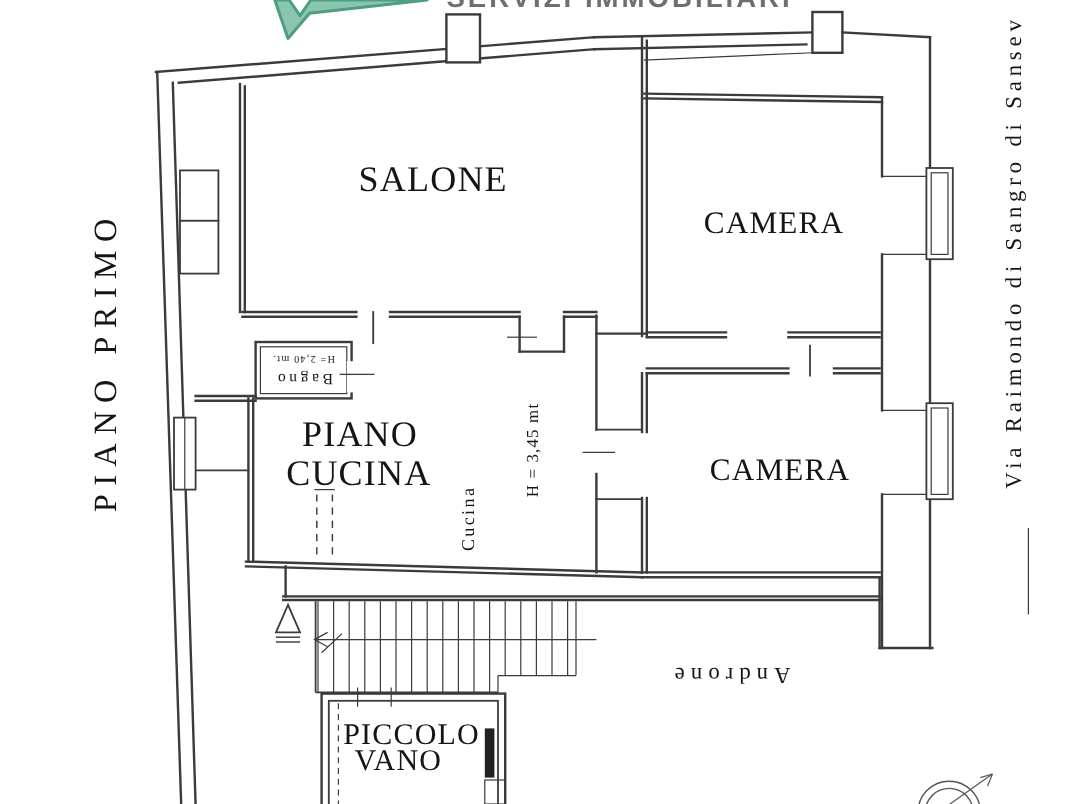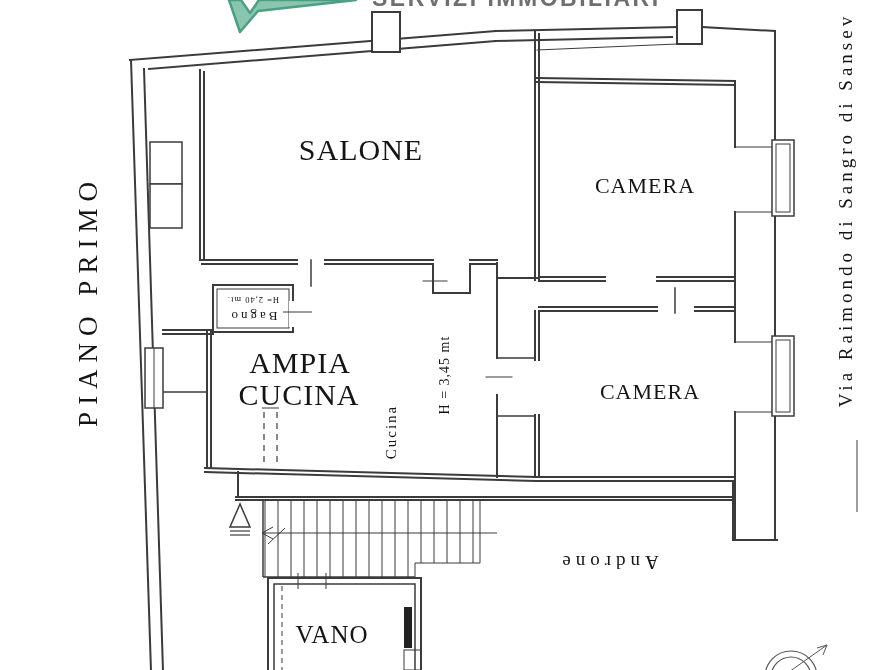--- a/index.html
+++ b/index.html
@@ -7,21 +7,21 @@
     position:relative;width:893px;height:670px;background:#fff;
     overflow:hidden;font-family:"Liberation Serif",serif;color:#111;
   }
   #plan-svg{position:absolute;left:0;top:0;}
   .lbl{
     position:absolute;display:flex;align-items:center;justify-content:center;
     text-align:center;white-space:nowrap;color:#151515;
     font-family:"Liberation Serif",serif;
   }
   .room-big{font-size:30px;letter-spacing:1px;}
-  .room-camera{font-size:22px;letter-spacing:1px;}
+  .room-camera{font-size:26px;letter-spacing:1px;}
   .room-pv{font-size:25px;letter-spacing:1px;}
   .rot-ccw{transform:rotate(-90deg);transform-origin:center center;}
   .rot-180{transform:rotate(180deg);transform-origin:center center;}
   .margin-floor{font-size:27px;letter-spacing:7px;}
   .margin-street{font-size:19px;letter-spacing:4px;}
   .androne{font-size:19px;letter-spacing:5px;}
   .cucina-small{font-size:15px;letter-spacing:2px;}
   .hnote{font-size:14px;letter-spacing:1px;}
   .bagno-name{font-size:13px;letter-spacing:3px;}
   .bagno-h{font-size:8.5px;letter-spacing:1px;}
@@ -212,29 +212,30 @@
       <line x1="827" y1="645" x2="817" y2="648" stroke-width="1"></line>
       <line x1="827" y1="645" x2="823" y2="655" stroke-width="1"></line>
     </g>
   </svg>
 
   <div class="lbl room-big" style="left:261px;top:133px;width:200px;height:34px;text-align:right;">SALONE</div>
 
   <div class="lbl room-camera" style="left:545px;top:168px;width:200px;height:36px;">CAMERA</div>
   <div class="lbl room-camera" style="left:550px;top:374px;width:200px;height:36px;">CAMERA</div>
 
-  <div class="lbl room-big" style="left:202px;top:347px;width:196px;height:32px;">AMPIA</div>
+  <div class="lbl room-big" style="left:202px;top:347px;width:196px;height:32px;">PIANO</div>
   <div class="lbl room-big" style="left:201px;top:379px;width:196px;height:32px;">CUCINA</div>
 
   <div class="lbl cucina-small rot-ccw" style="left:345px;top:423px;width:92px;height:18px;">Cucina</div>
   <div class="lbl hnote rot-ccw" style="left:400px;top:367px;width:90px;height:16px;">H = 3,45 mt</div>
 
   <div class="lbl bagno-name rot-180" style="left:212px;top:308px;width:82px;height:16px;">Bagno</div>
   <div class="lbl bagno-h rot-180" style="left:212px;top:294px;width:82px;height:12px;">H= 2,40 mt.</div>
 
+  <div class="lbl room-pv" style="left:243px;top:602px;width:200px;height:22px;">PICCOLO</div>
   <div class="lbl room-pv" style="left:232px;top:624px;width:200px;height:22px;">VANO</div>
 
   <div class="lbl androne rot-180" style="left:508px;top:550px;width:200px;height:24px;">Androne</div>
 
   <div class="lbl margin-floor rot-ccw" style="left:-32px;top:286px;width:240px;height:30px;">PIANO PRIMO</div>
   <div class="lbl margin-street rot-ccw" style="left:617px;top:197px;width:458px;height:26px;">Via Raimondo di Sangro di Sansev</div>
 
 </div>
 
 </body></html>

